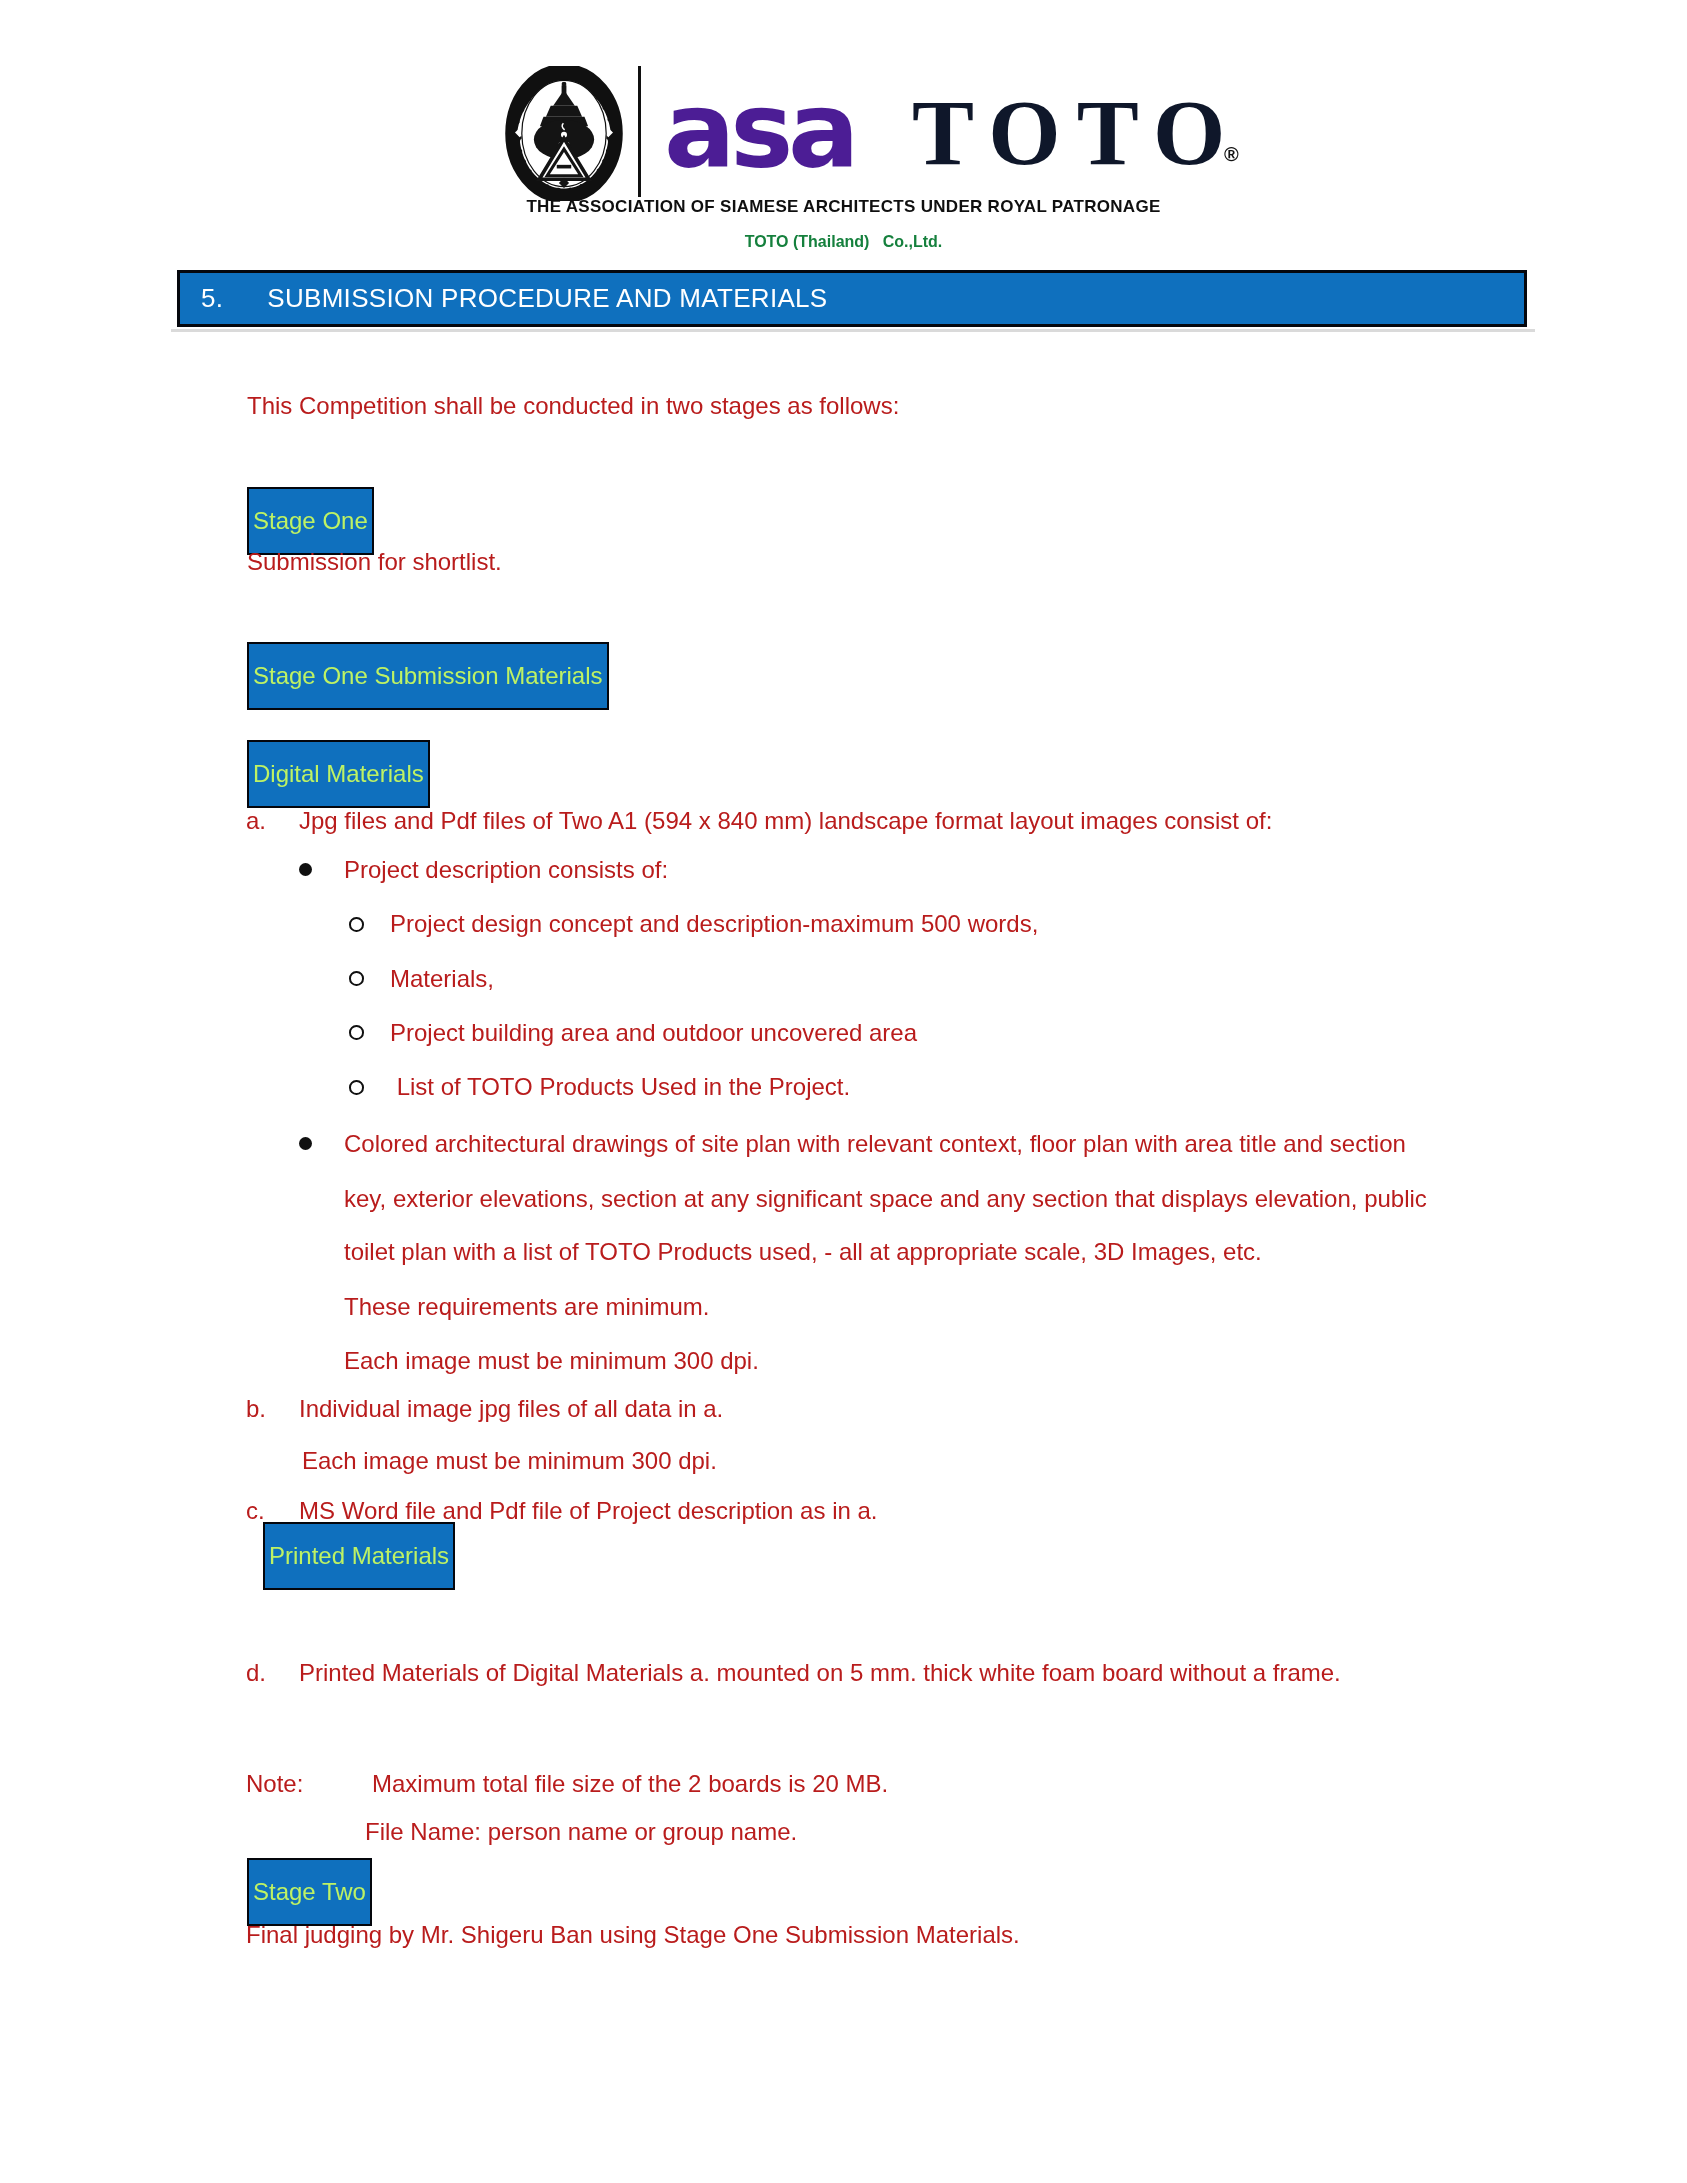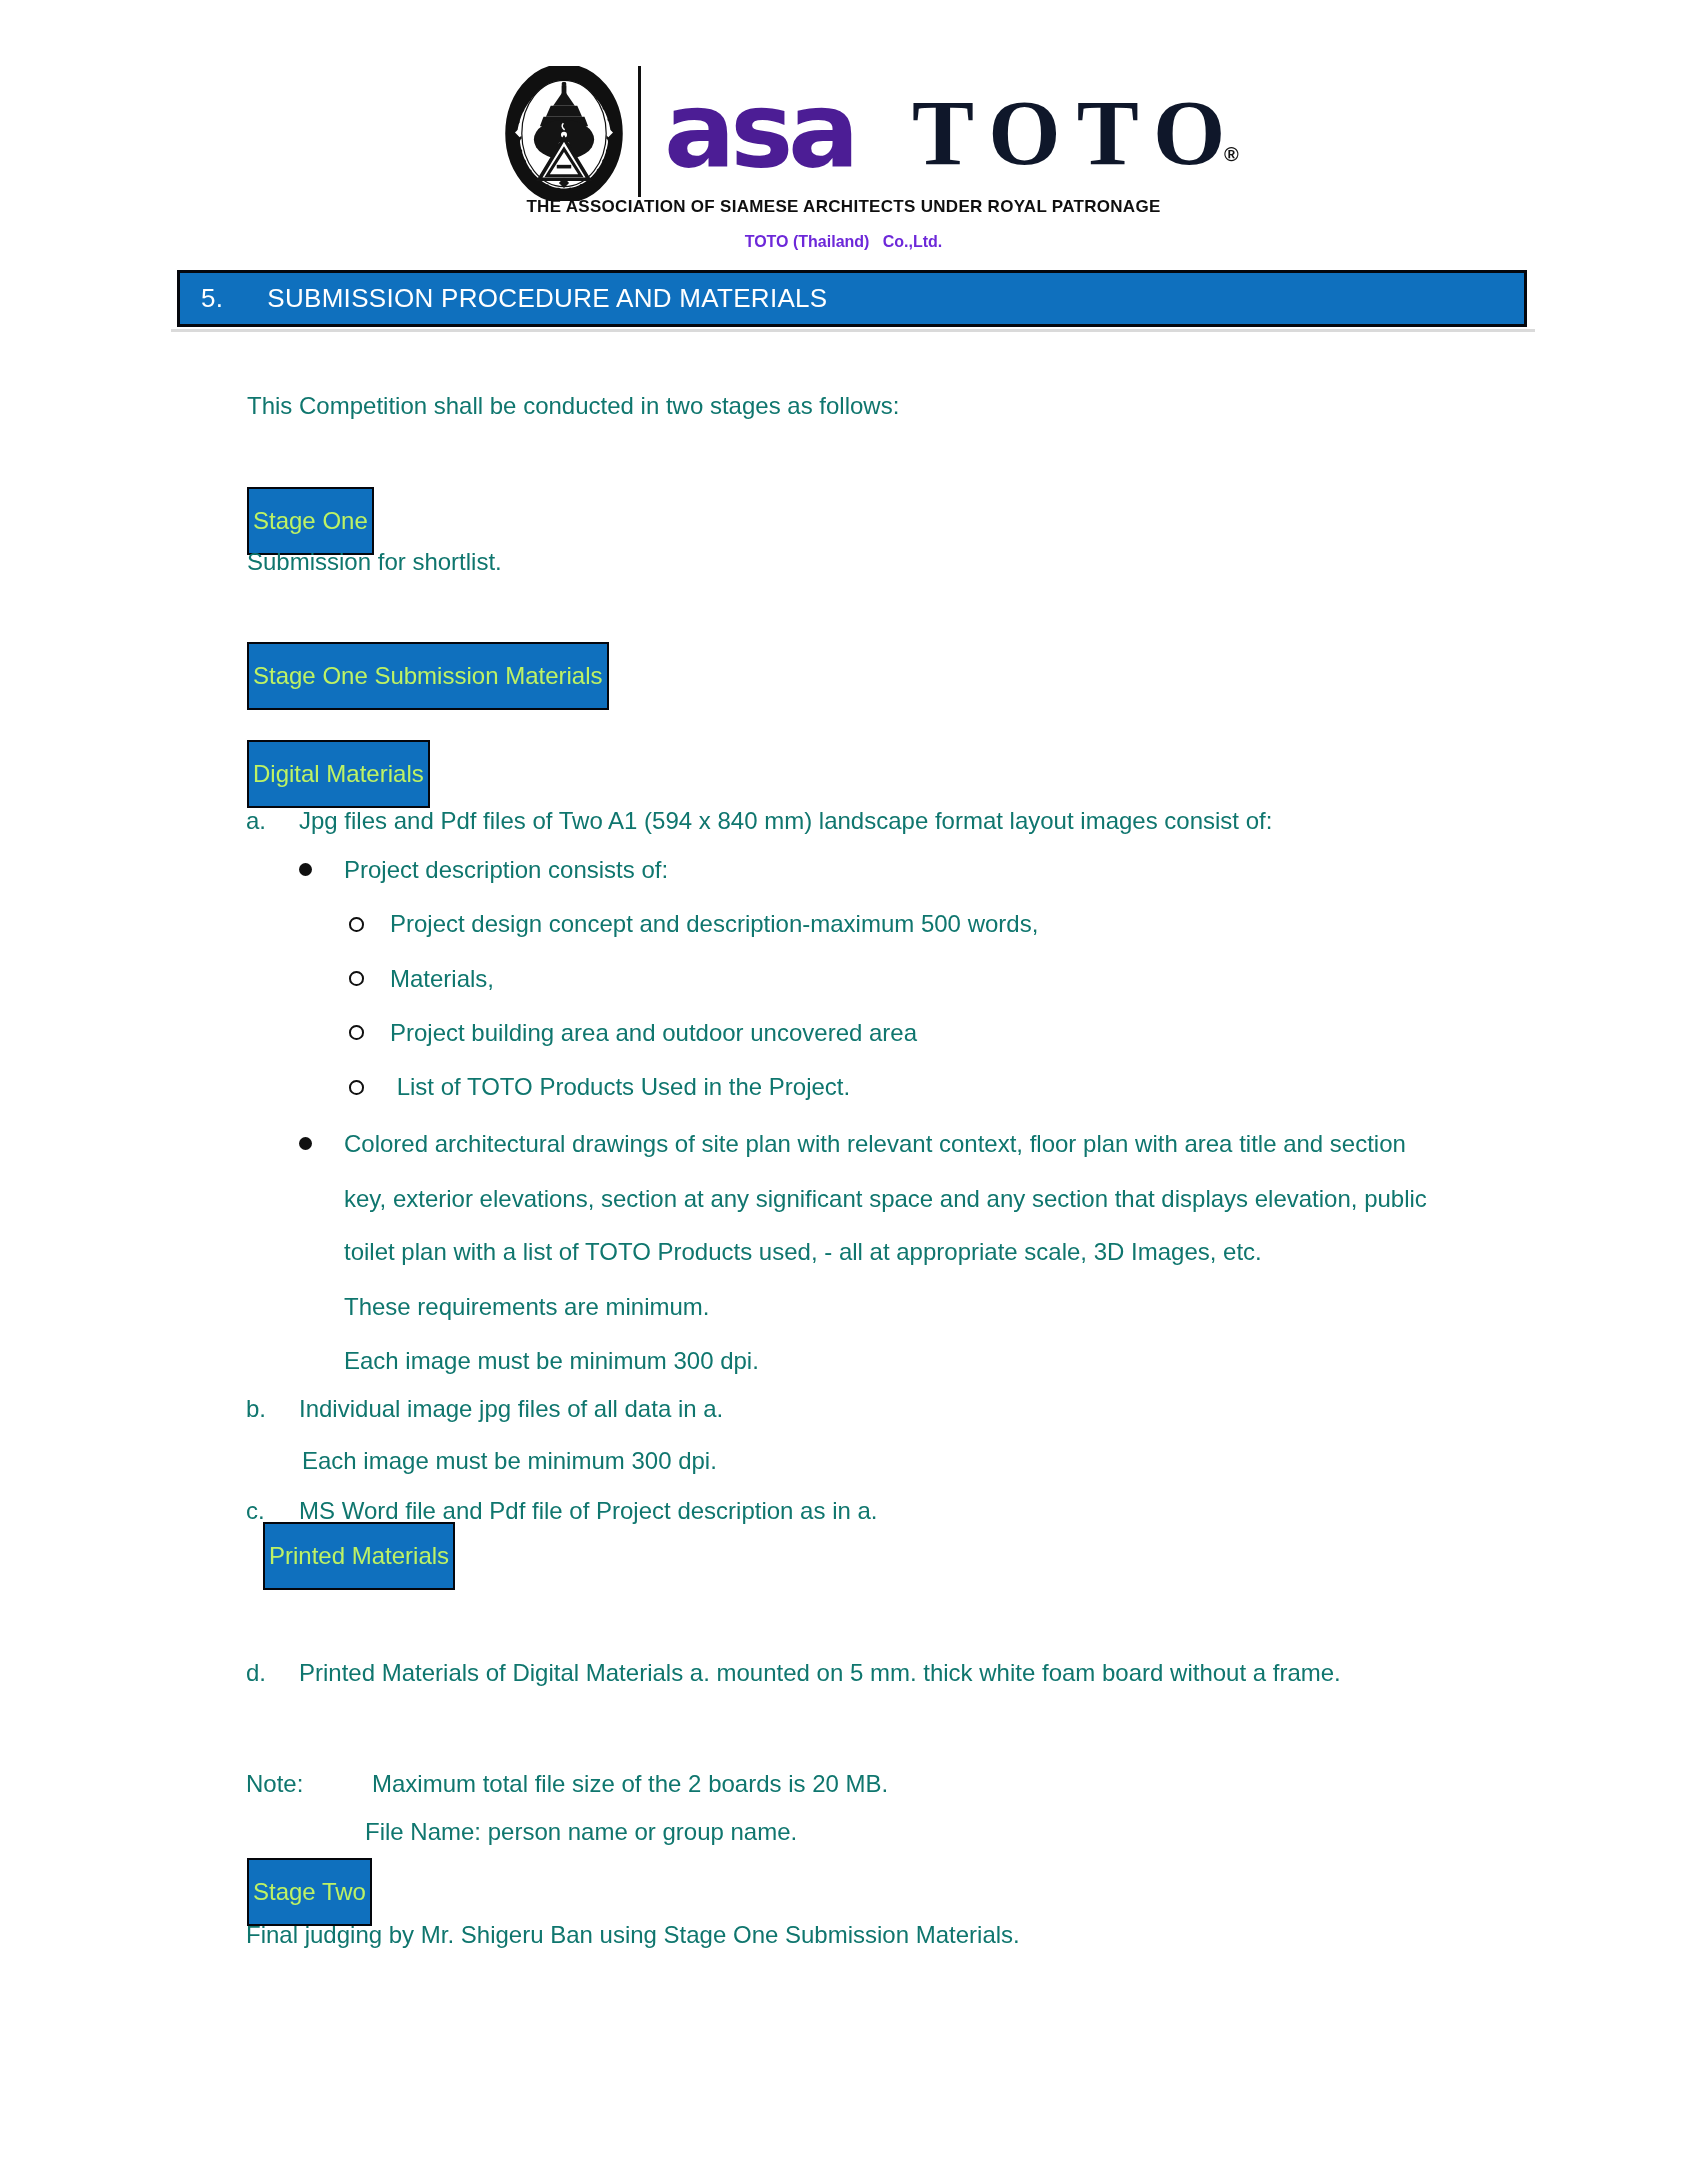--- a/index.html
+++ b/index.html
@@ -30,39 +30,39 @@
     line-height: 1; color: #0f172a;
   }
   .registered { position: absolute; left: 1224px; top: 143px; font-size: 20px; font-weight: bold; color: #121212; }
   .assoc-line {
     position: absolute; left: 0; top: 197px; width: 1687px;
     text-align: center; font-size: 17px; font-weight: bold; letter-spacing: 0.3px; color: #0f0f0f;
     white-space: pre;
   }
   .company-line {
     position: absolute; left: 0; top: 233px; width: 1687px;
-    text-align: center; font-size: 16px; font-weight: bold; color: #6d28d9;
+    text-align: center; font-size: 16px; font-weight: bold; color: #15803d;
     white-space: pre;
   }
 
   
   .section-bar {
     position: absolute; left: 177px; top: 270px; width: 1350px; height: 57px;
     background: var(--accent, #0f70be);
     border: 3.3px solid #05070d;
     box-sizing: border-box;
     display: flex; align-items: center;
     color: #ffffff; font-size: 26px; letter-spacing: 0.3px;
   }
   .section-bar .num { margin-left: 21px; }
   .section-bar .ttl { margin-left: 44px; }
   .bar-shadow { position: absolute; left: 171px; top: 329px; width: 1364px; height: 2.6px; background: #dadada; }
 
   
-  .line { position: absolute; font-size: 24px; line-height: 32px; white-space: pre; color: #0f766e; }
+  .line { position: absolute; font-size: 24px; line-height: 32px; white-space: pre; color: #b91c1c; }
   .chip {
     position: absolute;
     background: var(--accent, #0f70be);
     border: 2.6px solid #04060c;
     box-sizing: border-box;
     height: 68px;
     display: inline-flex; align-items: center;
     padding: 0 4px;
     color: #bef264; font-size: 24px; white-space: pre;
   }

